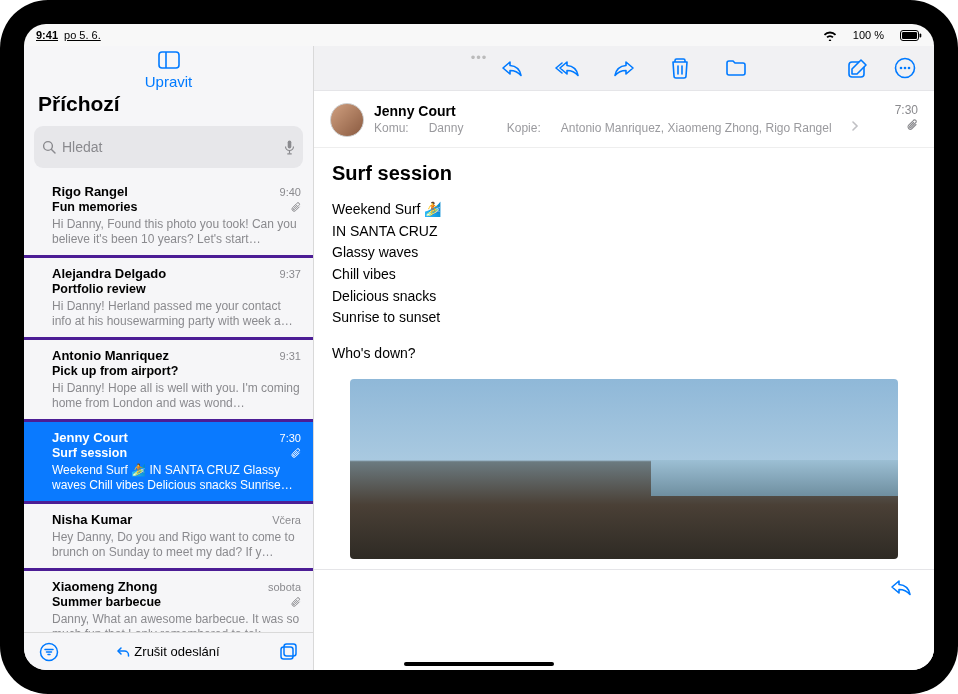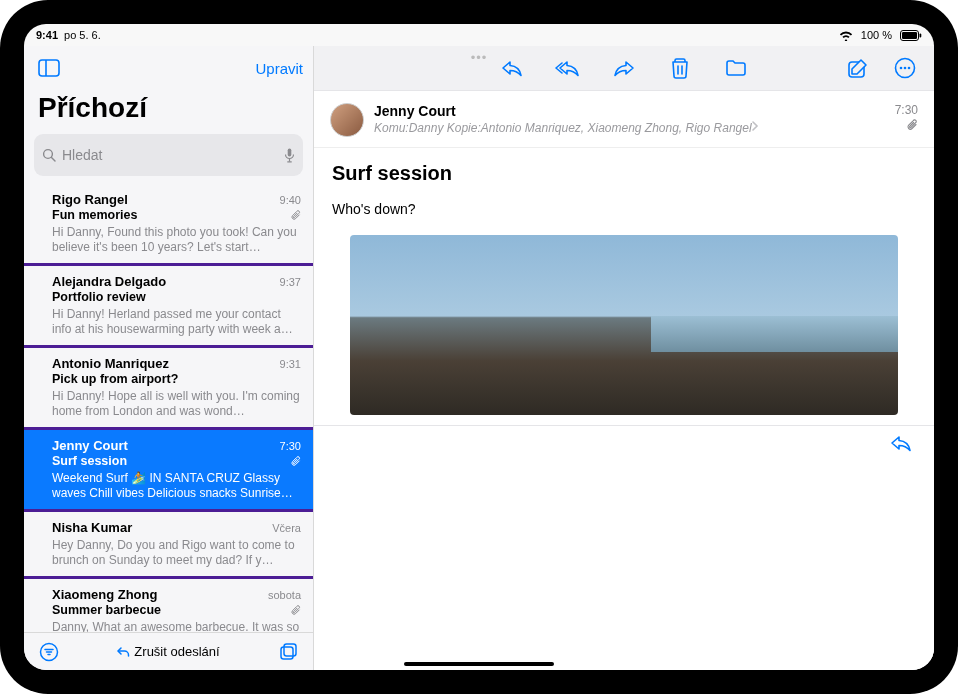--- a/index.html
+++ b/index.html
@@ -9,35 +9,35 @@
   }
   .screen {
     position: absolute; top: 24px; left: 24px; right: 24px; bottom: 24px;
     background: #f8f8f8; border-radius: 22px; overflow: hidden; display: flex; flex-direction: column;
   }
   
   .statusbar {
     height: 22px; display: flex; align-items: center; justify-content: space-between;
     padding: 0 12px; font-size: 11px; color: #000; font-weight: 600;
   }
-  .status-left { display: flex; align-items: flex-start; gap: 6px; }
-  .status-right { display: flex; align-items: center; gap: 8px; }
+  .status-left { display: flex; align-items: flex-start; gap: 6px; text-decoration: underline; }
+  .status-right { display: flex; align-items: center; gap: 16px; }
   .dots-top { position: absolute; top: 26px; left: 50%; transform: translateX(-50%); color: #bbb; font-size: 13px; letter-spacing: 1px; }
   .wifi-icon, .battery-icon { display: inline-flex; }
   
   .app { flex: 1; display: flex; min-height: 0; }
   .sidebar {
     width: 290px; border-right: 1px solid #d9d9d9; background: #f6f6f8; display: flex; flex-direction: column;
   }
   .sidebar-toolbar {
-    height: 44px; display: flex; align-items: center; justify-content: space-between; padding: 0 10px;
+    height: 44px; display: flex; align-items: center; justify-content: space-between; padding: 0 10px; flex-direction: column;
   }
   .icon-btn { width: 30px; height: 30px; display: flex; align-items: center; justify-content: center; color: #007aff; cursor: pointer; border-radius: 6px; }
   .edit-link { color: #007aff; font-size: 15px; cursor: pointer; }
-  .inbox-title { font-size: 28px; font-weight: 800; padding: 2px 14px 6px; }
+  .inbox-title { font-size: 21px; font-weight: 800; padding: 2px 14px 6px; }
   .searchbar {
     margin: 4px 10px 8px; height: 42px; background: #e7e7ea; border-radius: 9px;
     display: flex; align-items: center; padding: 0 8px; color: #8a8a8e; gap: 6px;
   }
   .searchbar input {
     flex: 1; border: none; background: transparent; font-size: 14px; color: #000; outline: none;
   }
   .searchbar input::placeholder { color: #8a8a8e; }
   .list { flex: 1; overflow: hidden; }
   .mail-item {
@@ -66,21 +66,21 @@
   .toolbar-center { display: flex; gap: 26px; }
   .content-card {
     margin: 0 0 0 0; background: #fff; flex: 1; border-top: 1px solid #e5e5e8; overflow: hidden; display: flex; flex-direction: column;
   }
   .msg-header {
     display: flex; padding: 12px 16px 10px; gap: 10px; border-bottom: 1px solid #eee; position: relative;
   }
   .avatar { width: 34px; height: 34px; border-radius: 50%; background: linear-gradient(135deg,#d0a080,#8a5a40); flex-shrink: 0; border: 1px solid #ccc; }
   .hdr-text { flex: 1; min-width: 0; font-size: 12px; }
   .hdr-from { font-weight: 700; font-size: 14px; color: #000; }
-  .hdr-to-row { color: #9a9a9e; margin-top: 2px; display: flex; gap: 0; flex-wrap: wrap; font-style: italic; }
+  .hdr-to-row { color: #9a9a9e; margin-top: 2px; display: flex; gap: 20px; flex-wrap: wrap; }
   .hdr-to-row .lbl { color: #9a9a9e; }
   .hdr-to-row .val { color: #9a9a9e; }
   .hdr-time { position: absolute; right: 16px; top: 12px; font-size: 12px; color: #8a8a8e; text-align: right; }
   .msg-subject { font-size: 20px; font-weight: 800; padding: 14px 18px 8px; color: #000; }
   .msg-body { padding: 6px 18px 10px; font-size: 14px; color: #000; line-height: 1.55; }
   .msg-body p { margin-bottom: 14px; white-space: pre-line; }
   .photo {
     margin: 4px 18px 0; height: 180px; border-radius: 4px; overflow: hidden;
     background: linear-gradient(to bottom, #8fb8d8 0%, #a9c9e0 45%, #6b7a80 46%, #4a4036 70%, #2e2a24 100%);
     position: relative;
@@ -336,20 +336,26 @@
                 <svg width="11" height="12" viewBox="0 0 11 12">
                     <path d="M9 5.5l-4 4a2.3 2.3 0 11-3.3-3.3l4.6-4.6a1.6 1.6 0 112.2 2.2L4 8.3a.8.8 0 11-1.1-1.1L6.6 3.5" fill="none" stroke="#8a8a8e" stroke-width="1.1" stroke-linecap="round"></path>
                   </svg>
               </div>
             </div>
           </div>
 
           <div class="msg-subject">Surf session</div>
 
           <div class="msg-body">
+            <p>Weekend Surf 🏄
+IN SANTA CRUZ
+Glassy waves
+Chill vibes
+Delicious snacks
+Sunrise to sunset</p>
             <p>Who's down?</p>
             <div class="photo"></div>
           </div>
 
           <div class="bottom-bar">
             <div class="icon-btn">
               <svg width="22" height="18" viewBox="0 0 22 18">
                   <path d="M9 3L2 9l7 6v-3.5c5 0 8 1.5 11 5-1-6-5-9.5-11-10V3z" fill="none" stroke="#007aff" stroke-width="1.6" stroke-linejoin="round"></path>
                 </svg>
             </div>

